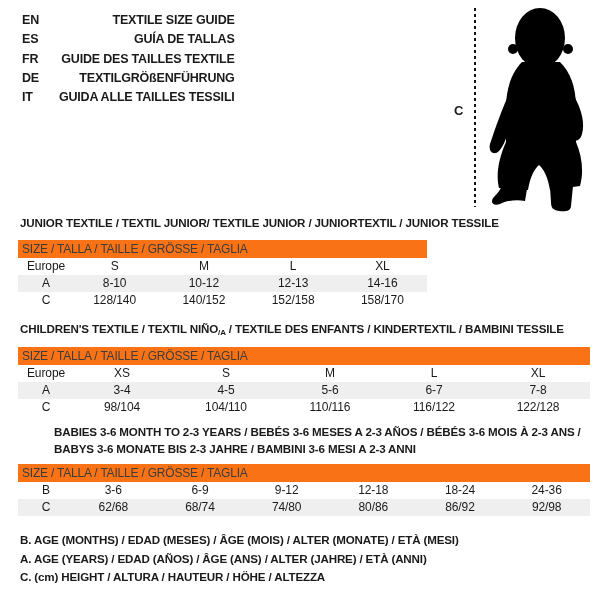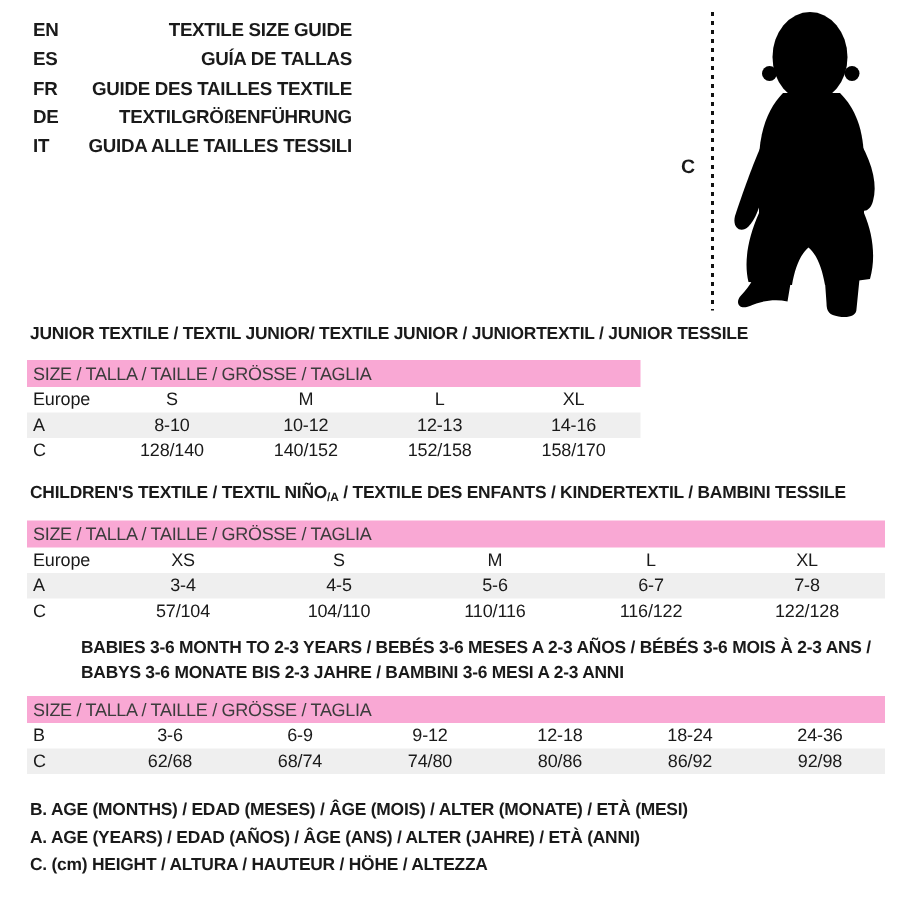--- a/index.html
+++ b/index.html
@@ -22,27 +22,27 @@
   .baby{left:484px;top:4px;}
 
   
   .sec-title{font-weight:bold;font-size:11.6px;letter-spacing:-0.15px;white-space:nowrap;line-height:17px;}
   .sub{font-size:8px;vertical-align:-2px;font-weight:bold;}
 
   
   .size-table{left:18px;}
   .t1{width:409px;}
   .t2,.t3{width:572px;}
-  .size-bar{background:#f9a8d4;height:18px;line-height:18px;font-size:12px;color:#3c3c3c;
+  .size-bar{background:#f97316;height:18px;line-height:18px;font-size:12px;color:#3c3c3c;
     padding-left:4px;letter-spacing:-0.2px;box-sizing:border-box;}
   .trow{display:grid;height:17px;line-height:17px;font-size:12px;letter-spacing:-0.1px;}
   .t1 .trow{grid-template-columns:52px repeat(4,1fr);}
   .t2 .trow{grid-template-columns:52px repeat(5,1fr);}
   .t3 .trow{grid-template-columns:52px repeat(6,1fr);}
-  .tlabel{padding-left:4px;text-align:left;}
+  .tlabel{padding-left:4px;text-align:center;}
   .tcell{text-align:center;}
   .shade{background:#efefef;}
 
   
   .notes{top:531px;left:20px;font-weight:bold;font-size:11.6px;line-height:18.6px;letter-spacing:-0.15px;}
 </style>
 </head>
 <body>
 
 <div class="abs langs">
@@ -126,21 +126,21 @@
   <div class="trow shade">
     <span class="tlabel">A</span>
     <span class="tcell">3-4</span>
     <span class="tcell">4-5</span>
     <span class="tcell">5-6</span>
     <span class="tcell">6-7</span>
     <span class="tcell">7-8</span>
   </div>
   <div class="trow">
     <span class="tlabel">C</span>
-    <span class="tcell">57/104</span>
+    <span class="tcell">98/104</span>
     <span class="tcell">104/110</span>
     <span class="tcell">110/116</span>
     <span class="tcell">116/122</span>
     <span class="tcell">122/128</span>
   </div>
 </div>
 
 <div class="abs sec-title" style="top:423px;left:20px;margin-left:34px;">
   <div>BABIES 3-6 MONTH TO 2-3 YEARS / BEBÉS 3-6 MESES A 2-3 AÑOS / BÉBÉS 3-6 MOIS À 2-3 ANS /</div>
   <div>BABYS 3-6 MONATE BIS 2-3 JAHRE / BAMBINI 3-6 MESI A 2-3 ANNI</div>

